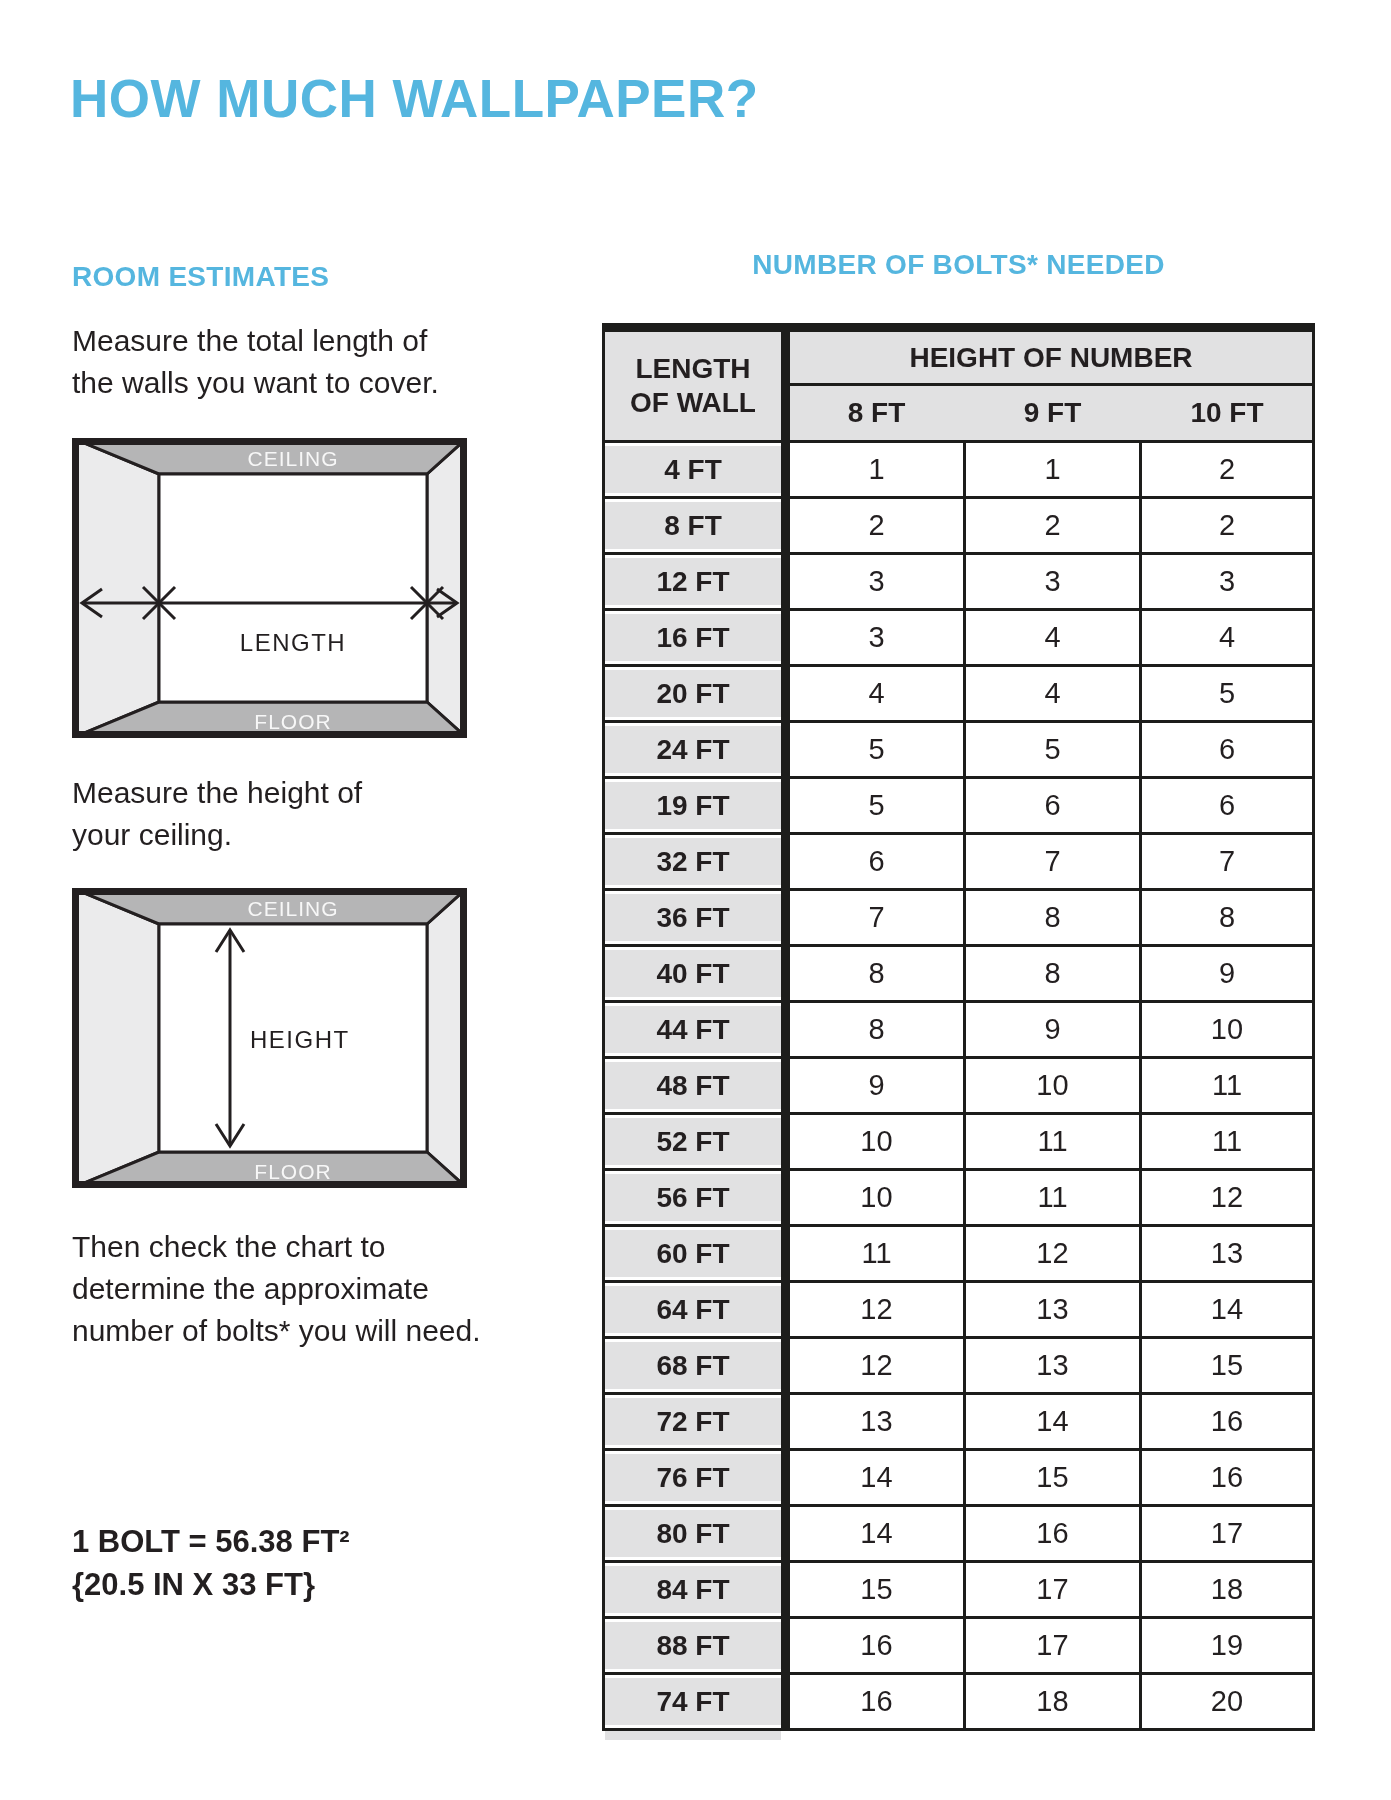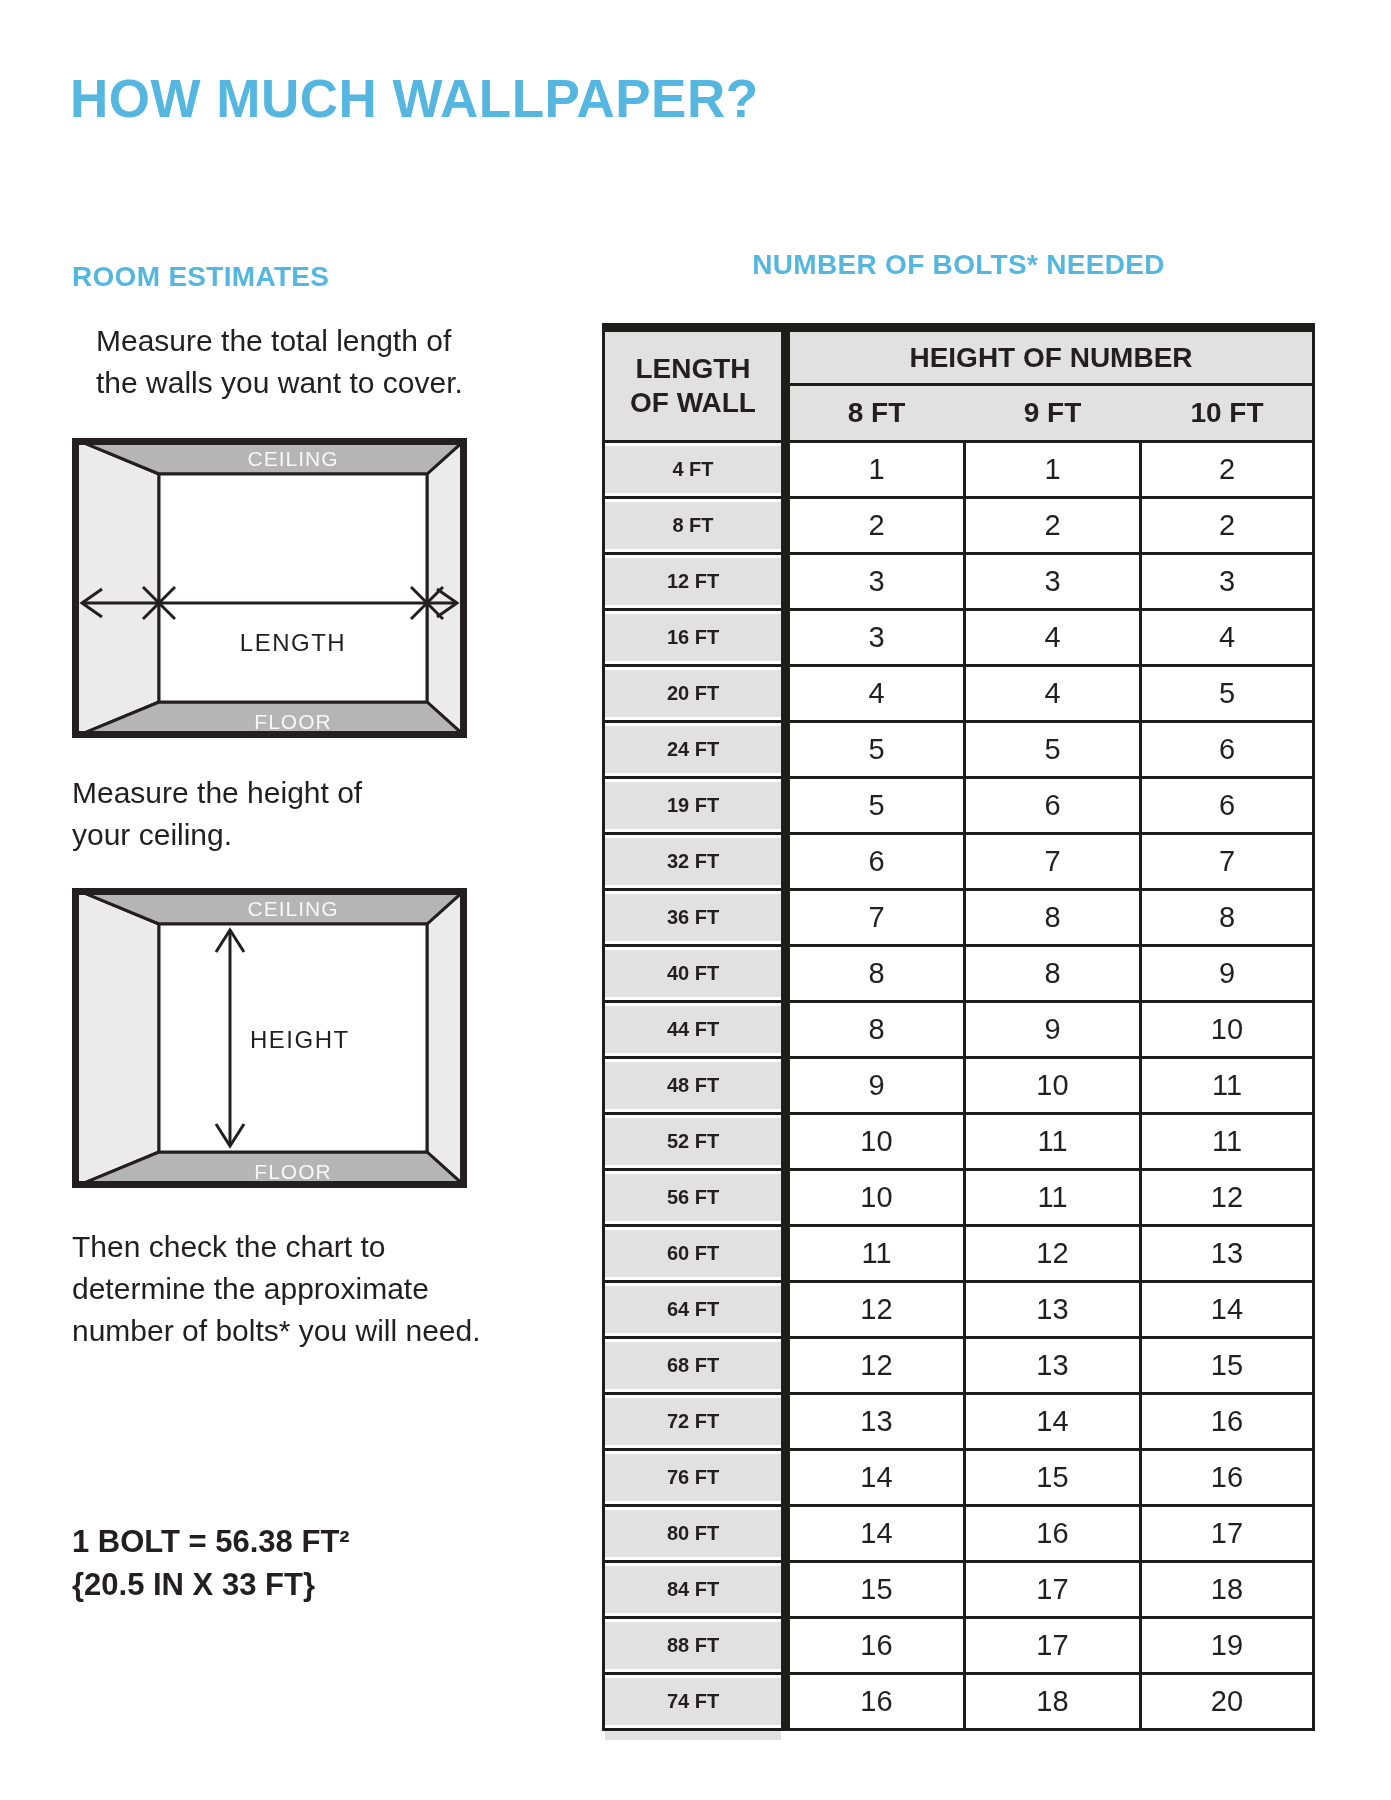--- a/index.html
+++ b/index.html
@@ -11,21 +11,21 @@
   .page-title {
     left:70px; top:68px; font-size:53px; font-weight:bold; letter-spacing:0.5px;
     color:#55b6df;
   }
   .section-heading {
     font-size:28px; font-weight:bold; color:#55b6df; letter-spacing:0.3px;
   }
   #room-estimates-heading { left:72px; top:261px; }
   #table-heading { left:602px; top:249px; width:713px; text-align:center; }
   .para { font-size:30px; line-height:42px; white-space:pre-line; color:#231f20; }
-  #step1 { left:72px; top:320px;margin-left:24px; }
+  #step1 { left:72px; top:320px; }
   #step2 { left:72px; top:772px; }
   #step3 { left:72px; top:1226px; }
   .foot  { font-size:31px; font-weight:bold; line-height:43px; color:#231f20; }
   #footnote { left:72px; top:1421px; }
   #footnote .indent { margin-left:26px; }
   #bolt-info { left:72px; top:1520px; }
 
   .diagram { width:395px; height:300px; }
   #diagram-length { left:72px; top:438px; }
   #diagram-height { left:72px; top:888px; }
@@ -47,21 +47,21 @@
     font-weight:bold; font-size:28px; text-align:center; white-space:pre-line; line-height:34px;
   }
   .dcell {
     background:#ffffff; border-bottom:3px solid #1d1d1b; box-sizing:border-box;
     display:flex; align-items:center; justify-content:center; font-size:29px;
   }
   .lcell { position:relative; background:#ffffff; }
   .lcell .band {
     position:absolute; left:0; right:0; top:3px; bottom:6px; background:#e1e1e2;
     display:flex; align-items:center; justify-content:center;
-    font-weight:bold; font-size:20px;
+    font-weight:bold; font-size:28px;
   }
   .lcell .rline { position:absolute; left:0; right:0; bottom:0; height:3px; background:#1d1d1b; }
   #label-col-tail { left:605px; top:1731px; width:176px; height:9px; background:#e1e1e2; }
 </style>
 </head>
 <body>
 
 <div class="abs page-title">HOW MUCH WALLPAPER?</div>
 
 <div class="abs section-heading" id="room-estimates-heading">ROOM ESTIMATES</div>

